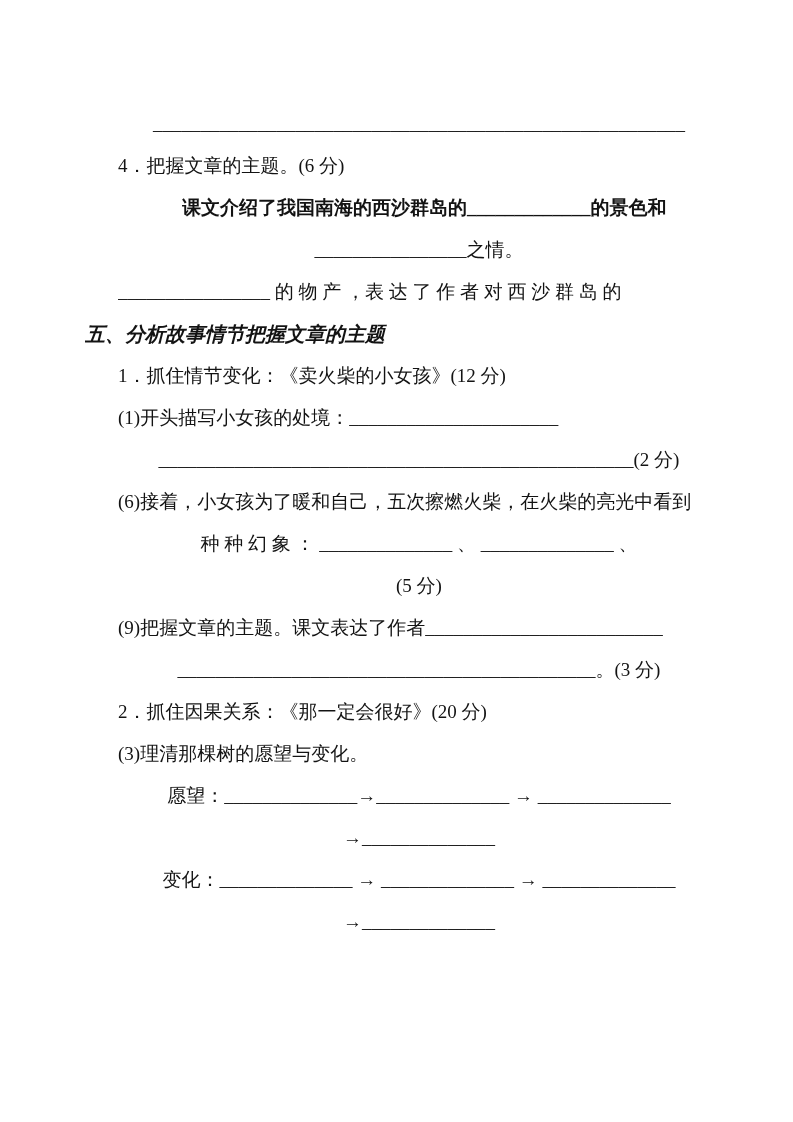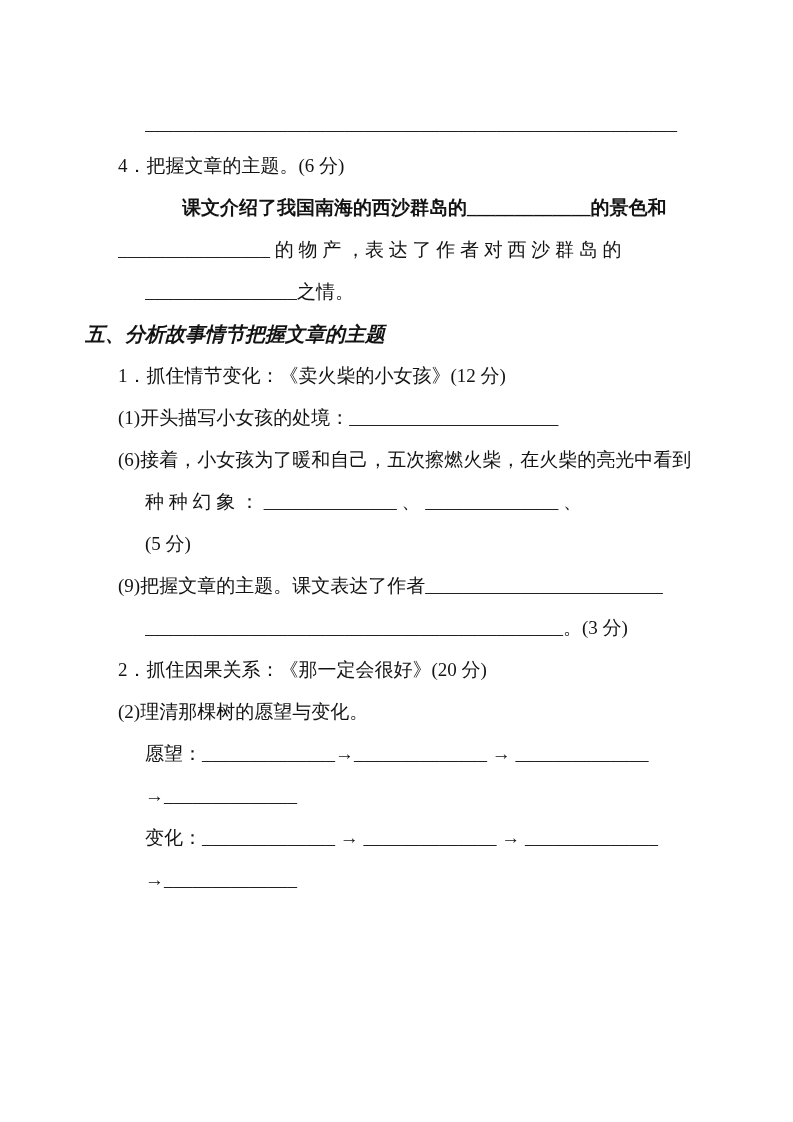--- a/index.html
+++ b/index.html
@@ -21,39 +21,40 @@
   .line {
     font-size: 19px;
     line-height: 42px;
     white-space: nowrap;
     overflow: hidden;
   }
   .bold { font-weight: bold; font-size: 20px; font-style: italic; }
   .ind-0  { margin-left: 0; }
   .ind-33 { margin-left: 33px; }
   .ind-37 { margin-left: 37px; }
-  .ind-60 { margin-left: 60px; }
+  .ind-60 { margin-left: 60px; text-align: center; }
   .ind-97 { margin-left: 97px; font-weight: bold; }
 </style>
 </head>
 <body>
 
 <div class="page">
   <div class="line ind-60">________________________________________________________</div>
   <div class="line ind-33">4．把握文章的主题。(6 分)</div>
   <div class="line ind-97">课文介绍了我国南海的西沙群岛的_____________的景色和</div>
+  <div class="line ind-60">________________之情。</div>
   <div class="line ind-33">________________ 的 物 产 ，表 达 了 作 者 对 西 沙 群 岛 的</div>
-  <div class="line ind-60">________________之情。</div>
   <div class="line ind-0 bold">五、分析故事情节把握文章的主题</div>
   <div class="line ind-33">1．抓住情节变化：《卖火柴的小女孩》(12 分)</div>
   <div class="line ind-33">(1)开头描写小女孩的处境：______________________</div>
+  <div class="line ind-60">__________________________________________________(2 分)</div>
   <div class="line ind-33">(6)接着，小女孩为了暖和自己，五次擦燃火柴，在火柴的亮光中看到</div>
   <div class="line ind-60">种 种 幻 象 ： ______________ 、 ______________ 、</div>
   <div class="line ind-60">(5 分)</div>
   <div class="line ind-33">(9)把握文章的主题。课文表达了作者_________________________</div>
   <div class="line ind-60">____________________________________________。(3 分)</div>
   <div class="line ind-33">2．抓住因果关系：《那一定会很好》(20 分)</div>
-  <div class="line ind-33">(2)理清那棵树的愿望与变化。</div>
+  <div class="line ind-33">(3)理清那棵树的愿望与变化。</div>
   <div class="line ind-60">愿望：______________→______________ → ______________</div>
   <div class="line ind-60">→______________</div>
   <div class="line ind-60">变化：______________ → ______________ → ______________</div>
   <div class="line ind-60">→______________</div>
 </div>
 
 </body></html>

